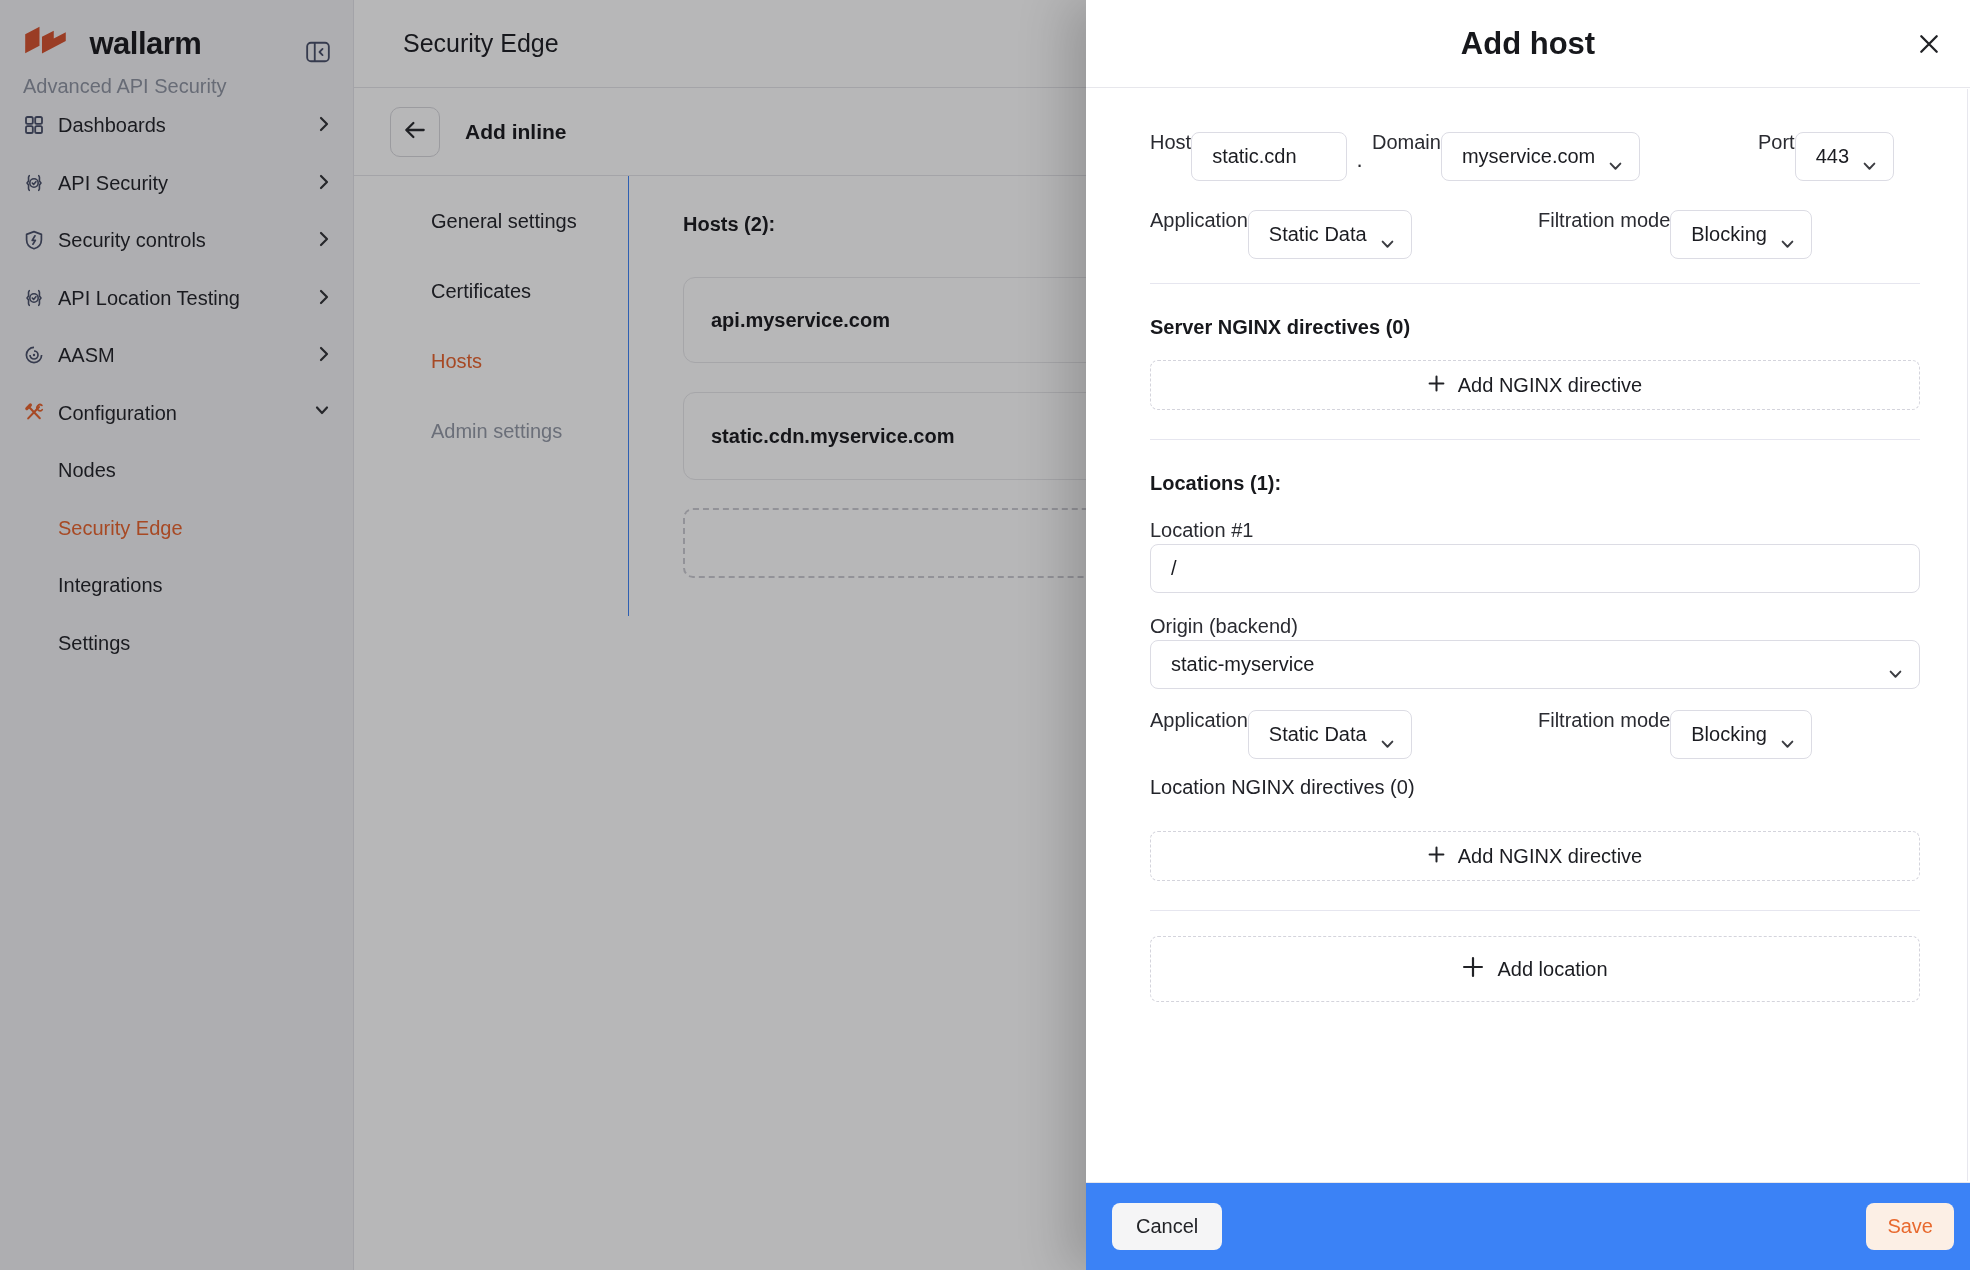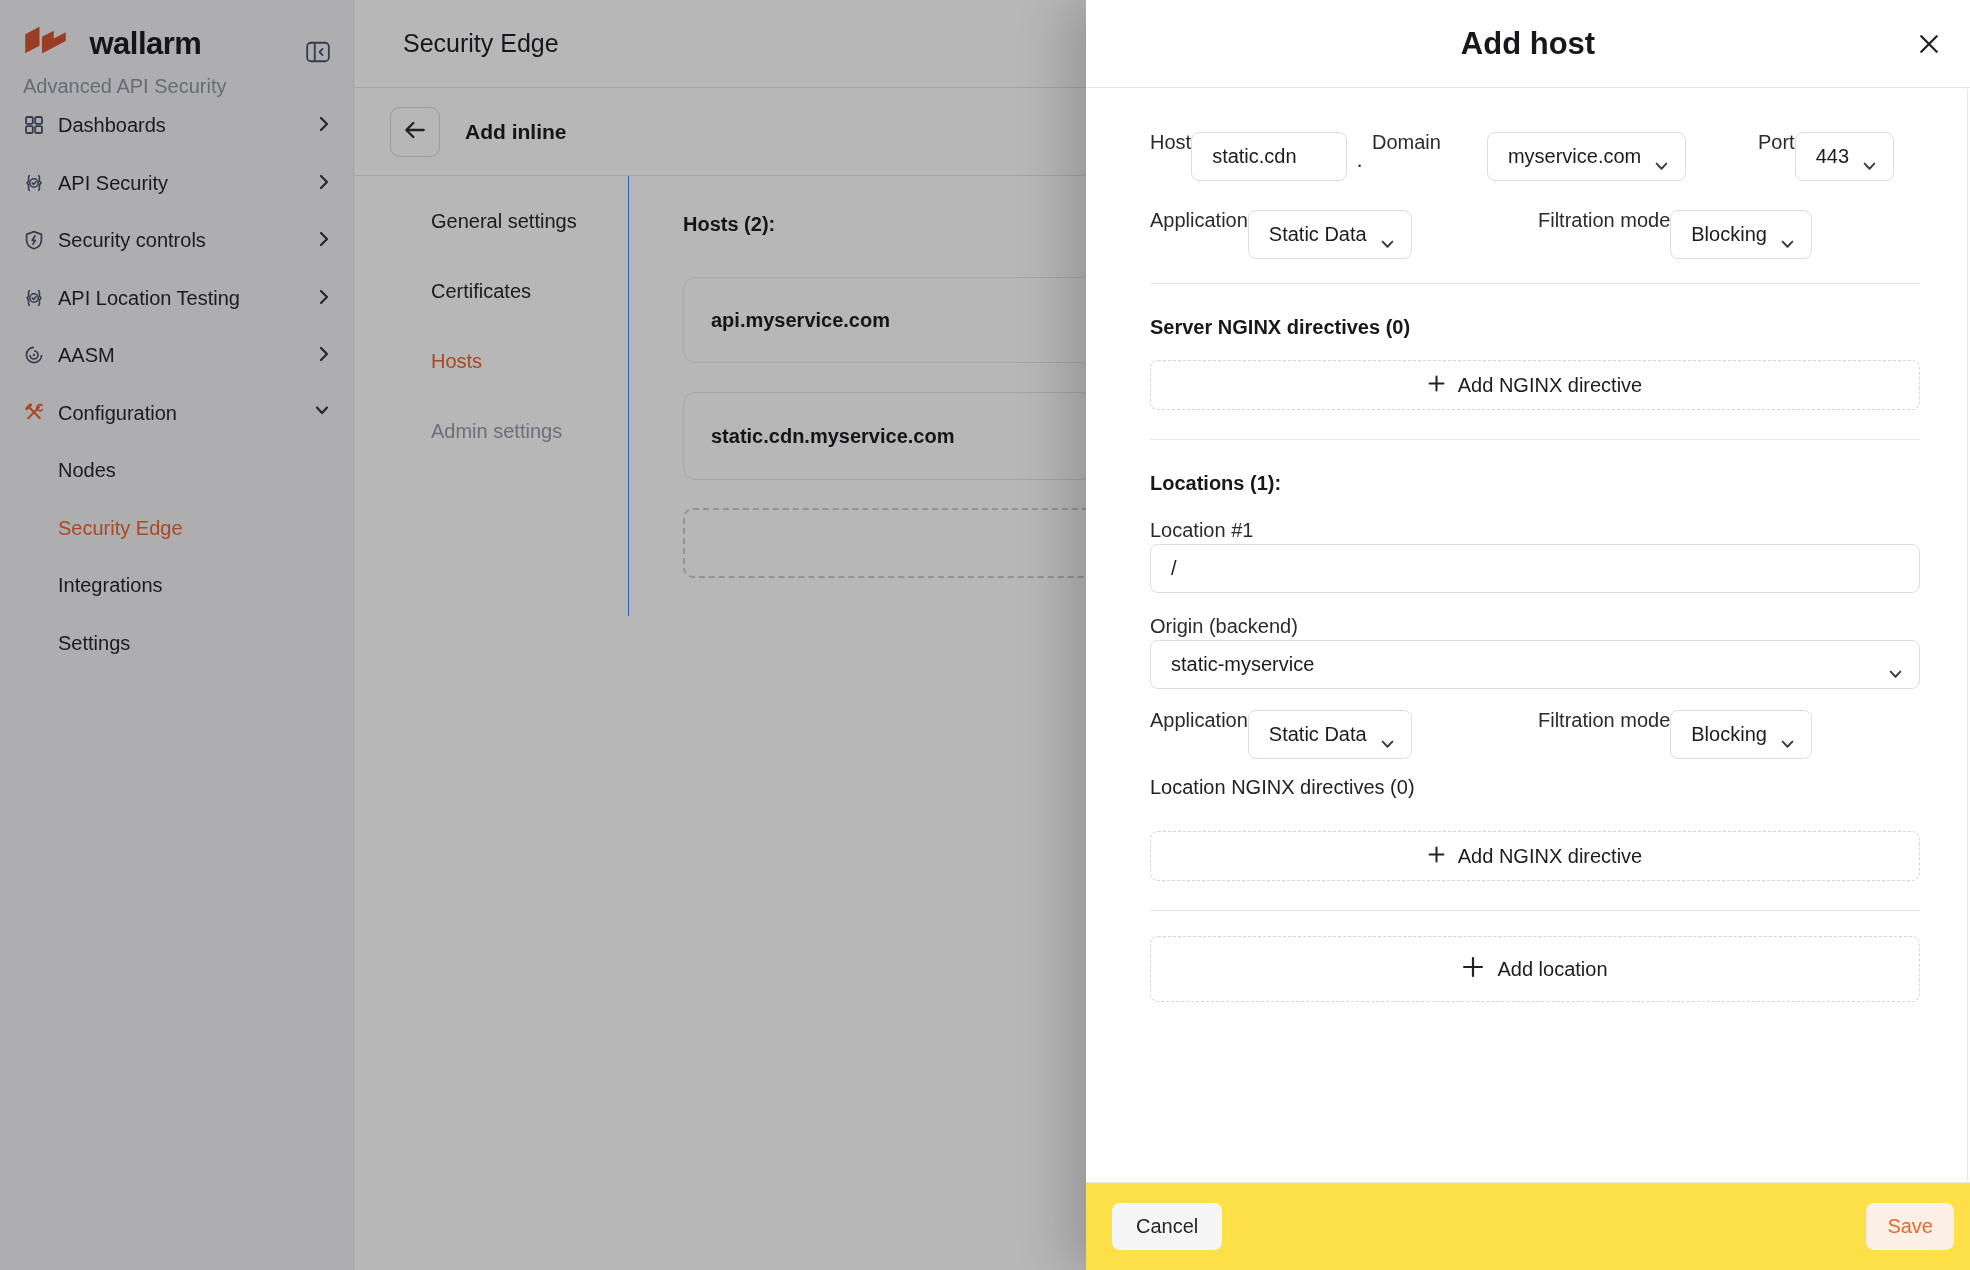--- a/index.html
+++ b/index.html
@@ -59,21 +59,21 @@
   .drawer-title { font-size:31px; font-weight:700; color:#17181c; }
   .close-btn { position:absolute; right:27px; top:30px; width:28px; height:28px; cursor:pointer;
     display:flex; align-items:center; justify-content:center; background:none; border:none; }
   .drawer-body { position:absolute; top:89px; bottom:89px; left:0; right:0; padding:43px 50px 0 64px; overflow:hidden; }
   .scroll-track { position:absolute; top:89px; bottom:89px; right:2px; width:1px; background:#e7e7ee; z-index:51; }
 
   .field-label { font-size:20px; color:#2a2b31; line-height:20px; margin-bottom:12px; display:block; }
   .frow { display:flex; align-items:flex-end; }
   .fgroup { display:flex; flex-direction:row; }
   .w-host { width:197px; }
-  .w-domain { flex:1 1 auto;gap:46px; }
+  .w-domain { flex:1 1 auto; }
   .w-port { width:162px; margin-left:10px; }
   .w-app { width:373px; margin-right:15px; }
   .w-filt { flex:1 1 auto; }
   .dot-sep { width:25px; text-align:center; font-size:22px; color:#2a2b31; padding-bottom:8px; }
   .tinput { height:49px; border:1px solid #dcdce4; border-radius:8px; background:#fff;
     font-family:"Liberation Sans",sans-serif; font-size:20px; color:#1b1c21; padding:0 20px; width:100%; outline:none; }
   .tselect { position:relative; height:49px; border:1px solid #dcdce4; border-radius:8px; background:#fff;
     display:flex; align-items:center; padding:0 44px 0 20px; font-size:20px; color:#1b1c21; cursor:pointer; }
   .tselect .sel-chev { position:absolute; right:17px; top:20px; width:13px; height:9px; }
   .row2 { margin-top:29px; }
@@ -88,21 +88,21 @@
     display:flex; align-items:center; justify-content:center; gap:13px; font-size:20px; color:#1b1c21;
     font-family:"Liberation Sans",sans-serif; cursor:pointer; }
   .dashed-btn.tall { height:66px; margin-top:25px; }
   .loc-label { margin-top:27px; margin-bottom:0; }
   .mt16 { margin-top:16px; }
   .mt23 { margin-top:23px; }
   .mt21 { margin-top:21px; }
   .mt18 { margin-top:18px; }
   .mt34 { margin-top:34px; }
 
-  .drawer-footer { position:absolute; left:0; right:0; bottom:0; height:88px; background:#fde047;
+  .drawer-footer { position:absolute; left:0; right:0; bottom:0; height:88px; background:#3b82f6;
     border-top:1px solid #e7e7ec; display:flex; align-items:center; justify-content:space-between;
     padding:0 16px 0 26px; z-index:52; }
   .btn { height:47px; border:none; border-radius:8px; font-family:"Liberation Sans",sans-serif;
     font-size:20px; cursor:pointer; }
   .btn-cancel { background:#f5f5f6; color:#232428; padding:0 24px; }
   .btn-save { background:#fcefe5; color:#e8692e; padding:0 21px; }
 </style>
 </head>
 <body>
 

